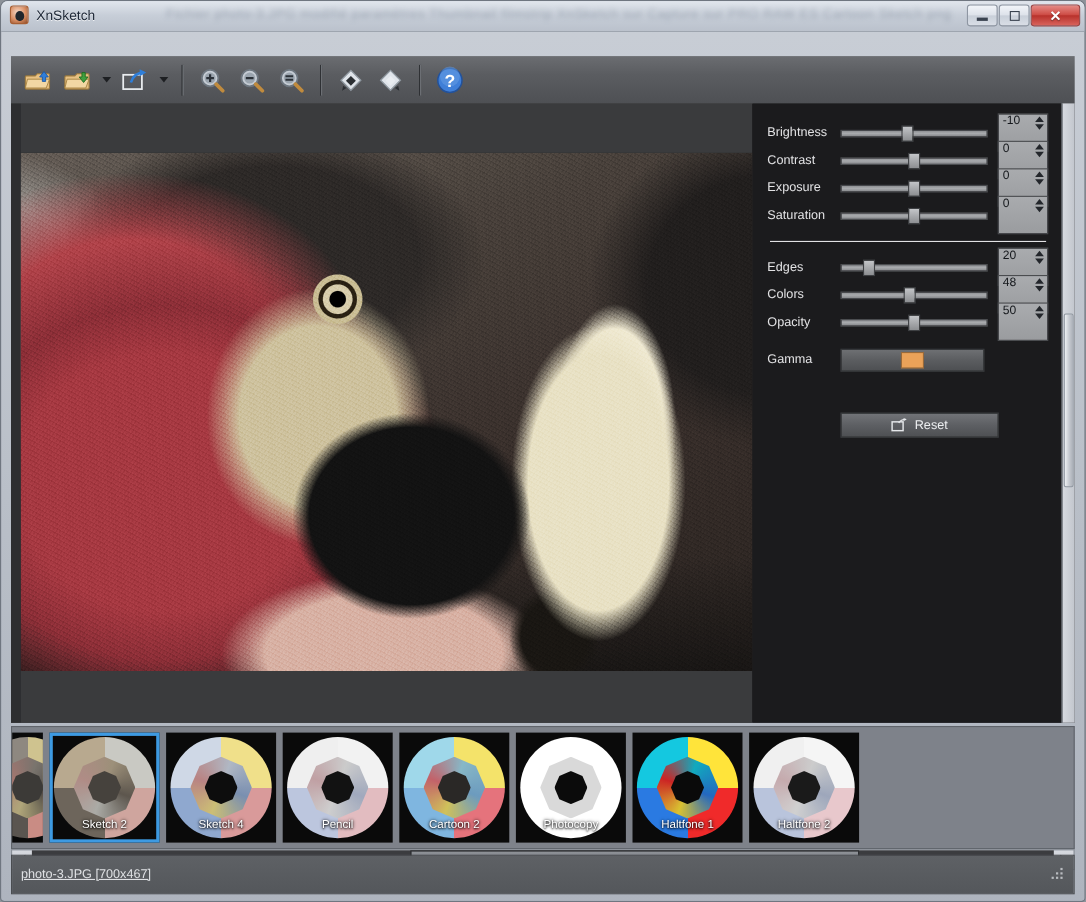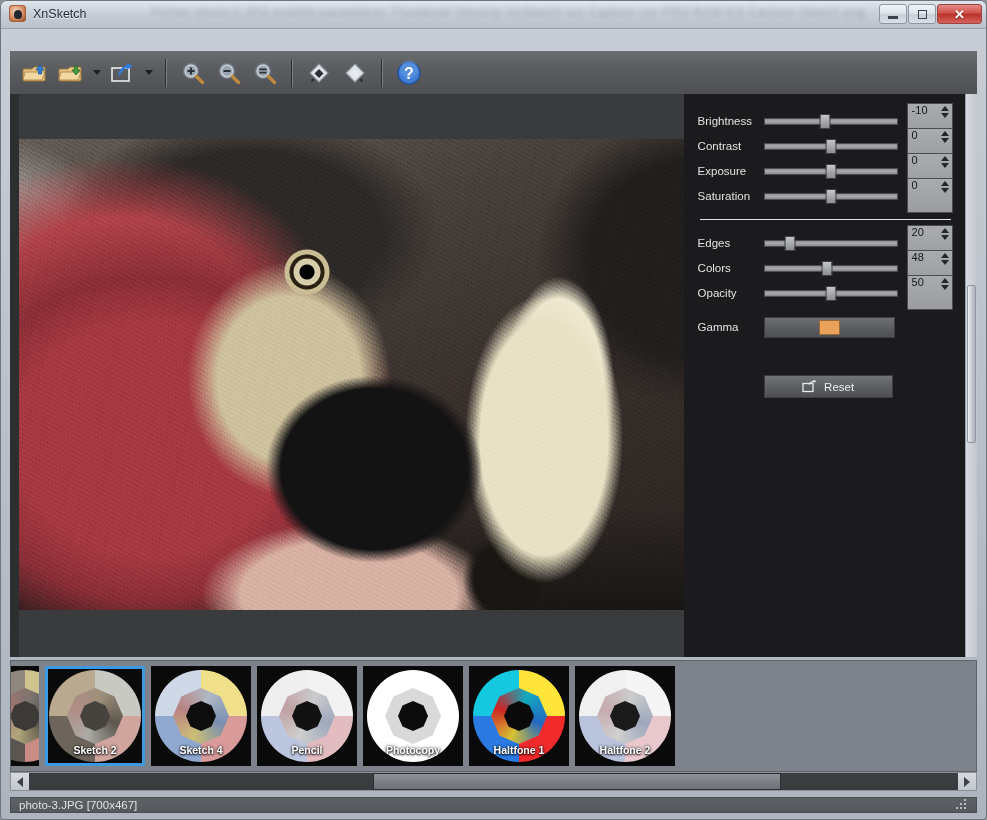--- a/index.html
+++ b/index.html
@@ -207,21 +207,21 @@
     width: 131px; height: 21px;
     background: linear-gradient(180deg,#6e7073 0%,#5b5d60 50%,#4d4f52 100%);
     border: 1px solid #3a3c3f;
     display: flex; align-items: center; justify-content: center;
     cursor: default;
   }
   .color-swatch { width: 21px; height: 15px; border: 1px solid rgba(0,0,0,.35); }
 
   .reset-wrap { margin-top: 34px; padding-left: 66px; }
   .reset-btn {
-    width: 129px; height: 23px;
+    width: 144px; height: 23px;
     background: linear-gradient(180deg,#727478 0%,#5d5f63 50%,#4e5053 100%);
     border: 1px solid #3a3c3f;
     display: flex; align-items: center; justify-content: center; gap: 7px;
     font-size: 11.5px; color: #eceef0; cursor: default;
   }
 
   
   #content-vscroll {
     width: 13px; background: linear-gradient(90deg,#d7dae0,#c2c6cd);
     border-left: 1px solid #9aa0a8; position: relative;
@@ -237,21 +237,21 @@
     position: absolute; left: 9px; right: 9px; bottom: 47px; height: 112px;
     background: #7e828a;
     border: 1px solid #5f636a;
     overflow: hidden;
     display: flex; align-items: center; padding: 3px 0 3px 0;
   }
   .preset {
     position: relative;
     width: 100px; height: 100px; margin: 0 3px; flex-shrink: 0;
     background: #0a0a0a;
-    overflow: hidden; cursor: default; font-weight: bold;
+    overflow: hidden; cursor: default;
   }
   .preset.selected { outline: 3px solid #3d9ae2; outline-offset: -3px; }
   .preset .disc {
     position: absolute; left: 50%; top: 50%; transform: translate(-50%,-50%);
     width: 92px; height: 92px; border-radius: 50%;
     overflow: hidden;
   }
   .preset .label {
     position: absolute; left: 0; right: 0; bottom: 10px;
     text-align: center; font-size: 10.5px; color: #fff;
@@ -285,25 +285,25 @@
   .hs-arrow.right i { border-top:5px solid transparent;border-bottom:5px solid transparent;border-left:6px solid #3c4048; }
   #hs-track { position: relative; flex: 1; height: 17px; background:#3b3c3f; }
   #hs-thumb {
     position: absolute; top: 0; left: 37%; width: 44%; height: 17px;
     background: linear-gradient(180deg,#8f9398 0%,#7c8086 50%,#6e7278 100%);
     border: 1px solid #2c2e31;
   }
 
   
   #statusbar {
-    position: absolute; left: 9px; right: 9px; bottom: 6px; height: 16px;
+    position: absolute; left: 9px; right: 9px; bottom: 6px; height: 36px;
     background: linear-gradient(180deg,#5e6165 0%,#54575b 100%);
     border: 1px solid #4a4d51;
     display: flex; align-items: center; padding: 0 8px;
-    color: #dfe1e4; font-size: 11.5px;
+    color: #dfe1e4; font-size: 11.5px; text-decoration: underline;
   }
   .resize-grip { margin-left: auto; width: 12px; height: 12px; position: relative; }
   .resize-grip span {
     position: absolute; width: 2px; height: 2px; background: #b9bcc0;
   }
 </style>
 </head>
 <body>
 
 <div id="app-window">
@@ -581,20 +581,27 @@
           <div class="poly-inner" style="background: rgb(13, 13, 13);"></div>
         </div>
         <div class="label">Sketch 4</div>
       </div>
       <div class="preset">
         <div class="disc" style="background: conic-gradient(rgb(242, 242, 242) 0deg, rgb(242, 242, 242) 90deg, rgb(226, 188, 192) 90deg, rgb(226, 188, 192) 180deg, rgb(188, 198, 222) 180deg, rgb(188, 198, 222) 270deg, rgb(239, 239, 239) 270deg, rgb(239, 239, 239) 360deg);">
           <div class="poly" style="background: conic-gradient(from 20deg, rgb(239, 239, 239), rgb(188, 198, 222), rgb(242, 242, 242), rgb(226, 188, 192), rgb(239, 239, 239)); filter: brightness(0.85);"></div>
           <div class="poly-inner" style="background: rgb(18, 18, 18);"></div>
         </div>
         <div class="label">Pencil</div>
+      </div>
+      <div class="preset">
+        <div class="disc" style="background: conic-gradient(rgb(244, 227, 106) 0deg, rgb(244, 227, 106) 90deg, rgb(229, 115, 124) 90deg, rgb(229, 115, 124) 180deg, rgb(127, 182, 224) 180deg, rgb(127, 182, 224) 270deg, rgb(159, 216, 234) 270deg, rgb(159, 216, 234) 360deg);">
+          <div class="poly" style="background: conic-gradient(from 20deg, rgb(159, 216, 234), rgb(127, 182, 224), rgb(244, 227, 106), rgb(229, 115, 124), rgb(159, 216, 234)); filter: brightness(0.85);"></div>
+          <div class="poly-inner" style="background: rgb(42, 40, 38);"></div>
+        </div>
+        <div class="label">Cartoon 2</div>
       </div>
       <div class="preset">
         <div class="disc" style="background: conic-gradient(rgb(255, 255, 255) 0deg, rgb(255, 255, 255) 90deg, rgb(255, 255, 255) 90deg, rgb(255, 255, 255) 180deg, rgb(255, 255, 255) 180deg, rgb(255, 255, 255) 270deg, rgb(255, 255, 255) 270deg, rgb(255, 255, 255) 360deg);">
           <div class="poly" style="background: conic-gradient(from 20deg, rgb(255, 255, 255), rgb(255, 255, 255), rgb(255, 255, 255), rgb(255, 255, 255), rgb(255, 255, 255)); filter: brightness(0.85);"></div>
           <div class="poly-inner" style="background: rgb(11, 11, 11);"></div>
         </div>
         <div class="label">Photocopy</div>
       </div>
       <div class="preset">
         <div class="disc" style="background: conic-gradient(rgb(255, 228, 58) 0deg, rgb(255, 228, 58) 90deg, rgb(240, 42, 42) 90deg, rgb(240, 42, 42) 180deg, rgb(42, 122, 226) 180deg, rgb(42, 122, 226) 270deg, rgb(20, 200, 224) 270deg, rgb(20, 200, 224) 360deg);">

